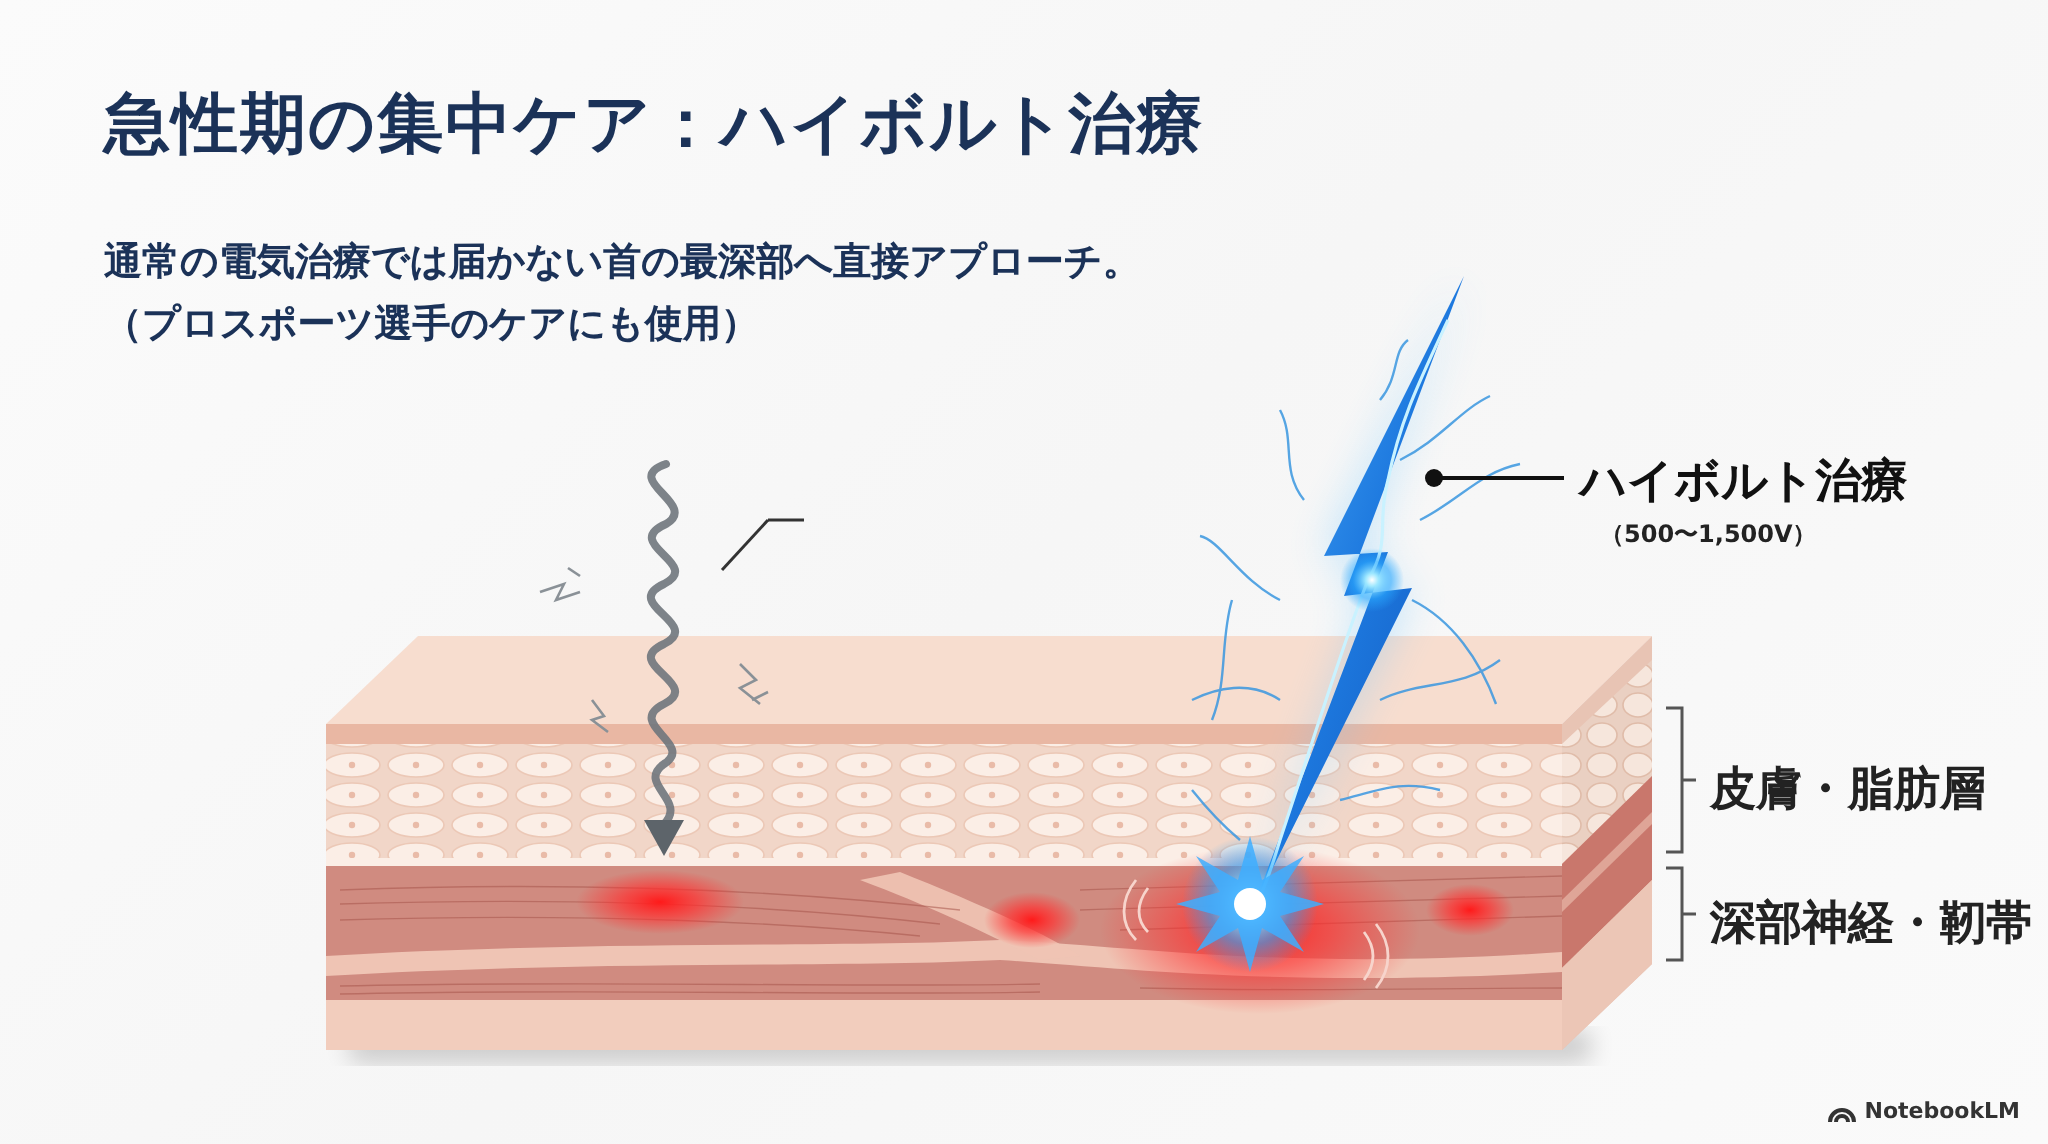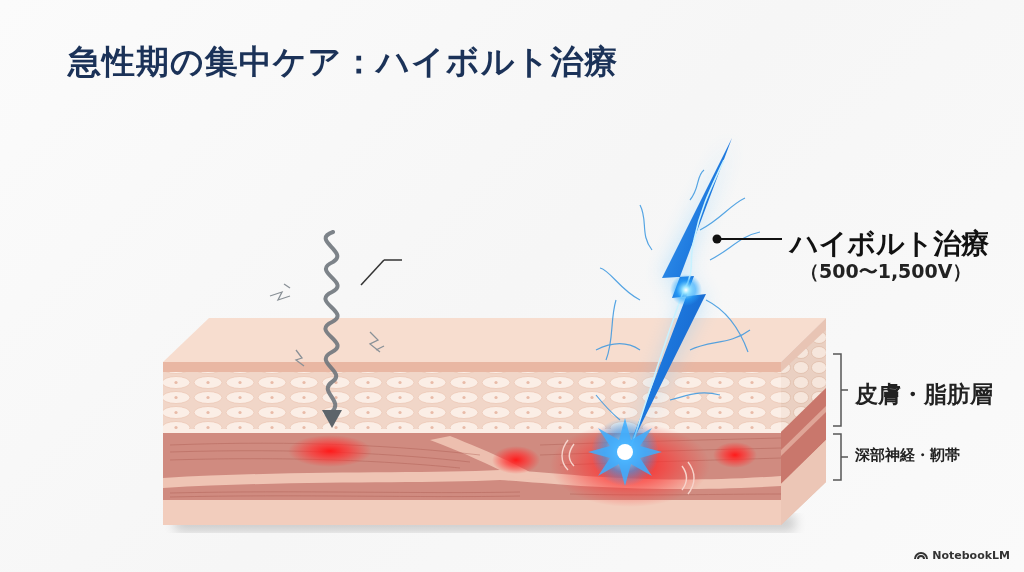--- a/index.html
+++ b/index.html
@@ -5,46 +5,47 @@
   html, body { margin:0; padding:0; }
   body {
     width:1024px; height:572px; overflow:hidden; position:relative;
     background: linear-gradient(135deg, #fbfbfb 0%, #f6f6f6 50%, #fafafa 100%);
     font-family: "DejaVu Sans", "Liberation Sans", sans-serif;
   }
   .title {
     position:absolute; left:52px; top:40px;
     font-size:33px; font-weight:bold; color:#1b3258; letter-spacing:1px;
     white-space:nowrap;
-    margin-left:16px;
   }
   .subtitle {
     position:absolute; left:52px; top:116px;
     font-size:19px; font-weight:bold; color:#1b3258; line-height:31px;
     white-space:nowrap;
   }
   .subtitle div { white-space:nowrap; }
   .label { position:absolute; font-weight:bold; color:#222; white-space:nowrap; }
   .lbl-conv { left:408px; top:249px; font-size:17px; line-height:23px; }
-  .lbl-hv-main { left:790px; top:225px; font-size:28px; color:#111; }
-  .lbl-hv-sub { left:800px; top:259px; font-size:19px; color:#222; }
+  .lbl-hv-main { left:790px; top:225px; font-size:23px; color:#111; }
+  .lbl-hv-sub { left:800px; top:259px; font-size:12px; color:#222; }
   .lbl-skin { left:855px; top:379px; font-size:23px; }
-  .lbl-deep { left:855px; top:446px; font-size:15px; }
+  .lbl-deep { left:855px; top:446px; font-size:23px; }
   .brand {
     position:absolute; right:14px; bottom:10px; font-size:11px; font-weight:bold; color:#333;
-    display:flex; align-items:flex-start; gap:4px;
+    display:flex; align-items:center; gap:4px;
   }
   svg.diagram { position:absolute; left:0; top:0; }
 </style>
 </head>
 <body>
 
 <div class="title">急性期の集中ケア：ハイボルト治療</div>
 
 <div class="subtitle">
+  <div>通常の電気治療では届かない首の最深部へ直接アプローチ。</div>
+  <div>（プロスポーツ選手のケアにも使用）</div>
 </div>
 
 <svg class="diagram" width="1024" height="572" viewBox="0 0 1024 572">
   <defs>
     <filter id="blur6">
         <feGaussianBlur stdDeviation="6"></feGaussianBlur>
       </filter>
     <filter id="blur3">
         <feGaussianBlur stdDeviation="3"></feGaussianBlur>
       </filter>

